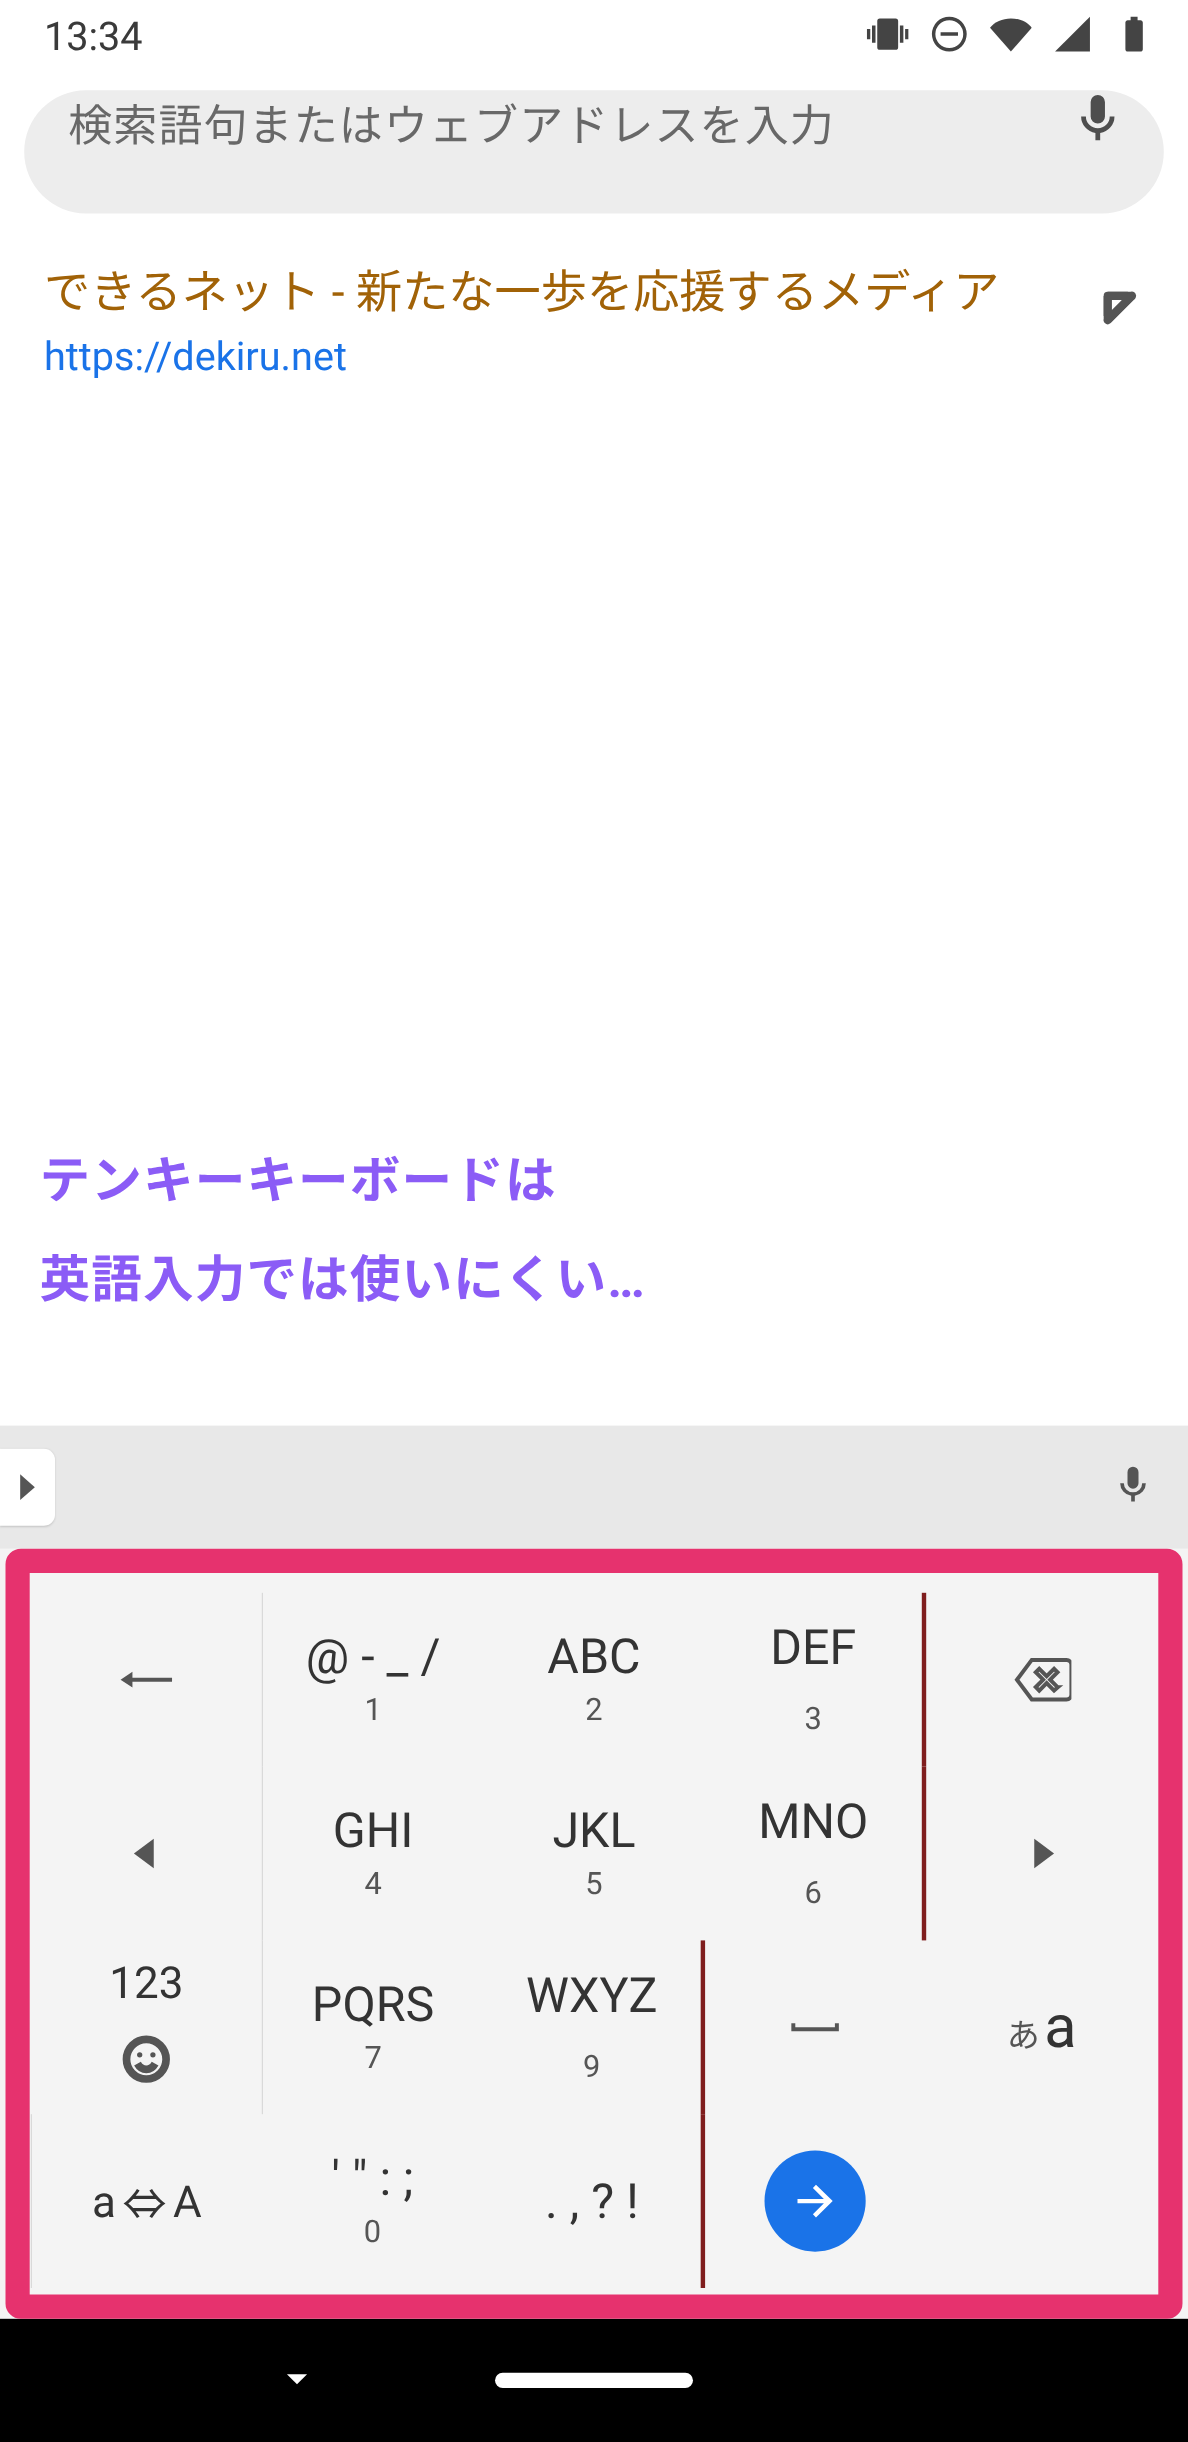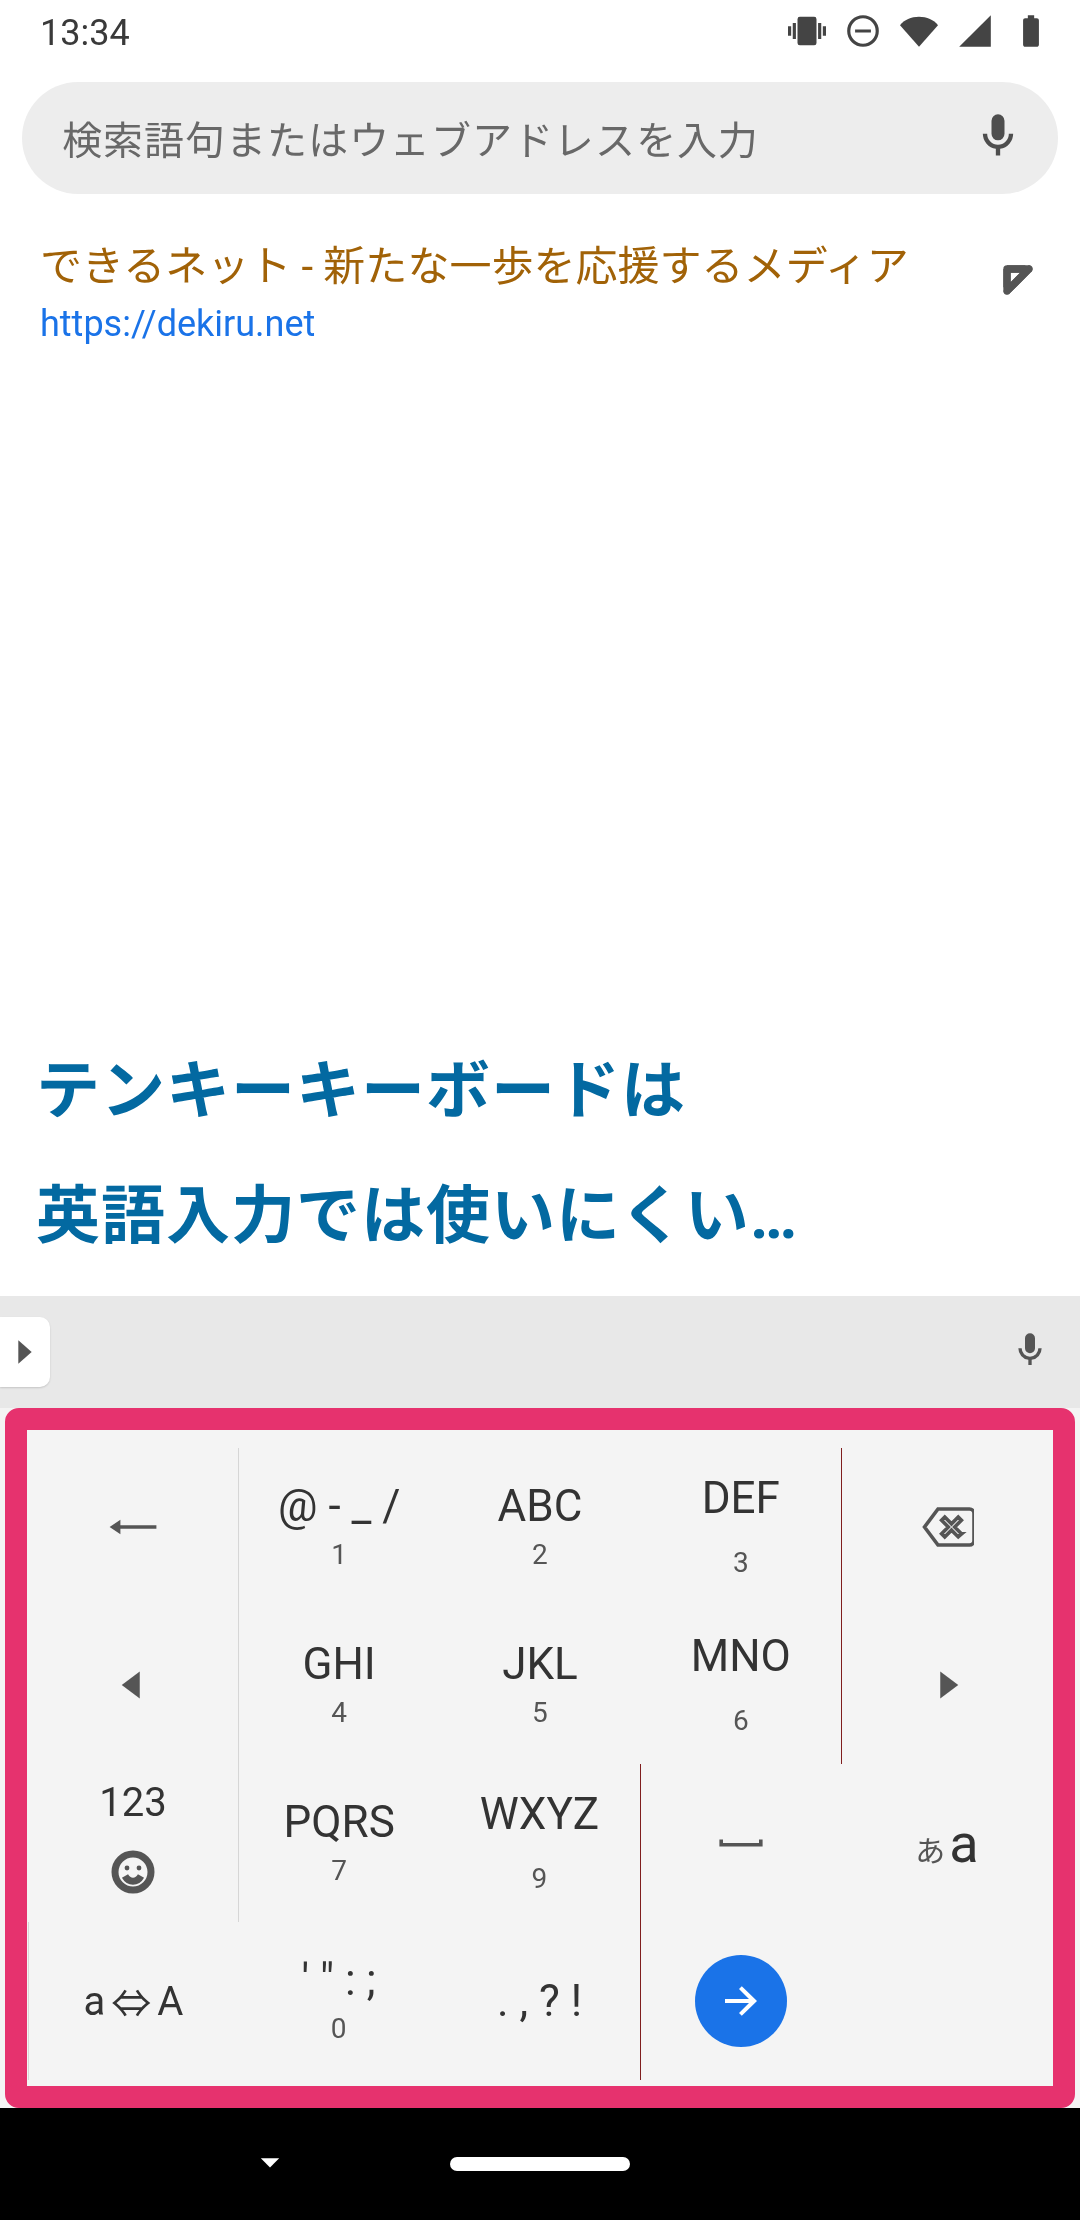--- a/index.html
+++ b/index.html
@@ -6,48 +6,48 @@
   body { width: 1080px; height: 2220px; background: #fff; position: relative; overflow: hidden; }
 
   
   .status-bar { height: 66px; display: flex; justify-content: space-between; align-items: center; padding: 0 30px 0 40px; color: #444; }
   .status-left { display: flex; align-items: center; gap: 24px; font-size: 36px; text-align: right; }
   .status-right { display: flex; align-items: center; gap: 18px; }
   .status-right svg { width: 38px; height: 38px; fill: #444; }
   .status-time { font-weight: 400; color:#3a3a3a; }
 
   
-  .search-bar { margin: 16px 22px 0 22px; height: 112px; background: #ededed; border-radius: 56px; display: flex; align-items: center; padding: 0 34px 0 40px; }
+  .search-bar { margin: 16px 22px 0 22px; height: 112px; background: #ededed; border-radius: 56px; display: flex; padding: 0 34px 0 40px; }
   .search-placeholder { flex: 1; font-size: 40px; color: #686868; letter-spacing: 1px; }
   .mic-btn svg { width: 52px; height: 52px; fill: #4e4e4e; }
 
   
   .suggestion { margin: 46px 40px 0 40px; display: flex; align-items: flex-start; }
   .sugg-text { flex: 1; }
   .sugg-title { font-size: 42px; color: #a16207; line-height: 1.3; }
   .sugg-url { font-size: 36px; color: #1a73e8; margin-top: 8px; }
   .sugg-arrow { margin-left: 24px; margin-top: 18px; }
   .sugg-arrow svg { width: 44px; height: 44px; stroke: #555; stroke-width: 4; fill: none; }
 
   
-  .annotation { position: absolute; left: 36px; top: 1030px; font-size: 64px; font-weight: 700; color: #0369a1; text-shadow: 0 0 4px #fff, 0 0 4px #fff, 2px 2px 2px rgba(255,255,255,.9), -2px -2px 2px rgba(255,255,255,.9); line-height: 1.95; letter-spacing: 1px; }
+  .annotation { position: absolute; left: 36px; top: 1030px; font-size: 46px; font-weight: 700; color: #8b5cf6; text-shadow: 0 0 4px #fff, 0 0 4px #fff, 2px 2px 2px rgba(255,255,255,.9), -2px -2px 2px rgba(255,255,255,.9); line-height: 1.95; letter-spacing: 1px; }
 
   
   .kbd-strip { position: absolute; left: 0; top: 1296px; width: 1080px; height: 112px; background: #e8e8e8; display: flex; align-items: center; justify-content: space-between; padding: 0 30px; }
   .strip-expand { width: 50px; height: 70px; background: #fff; border-radius: 0 10px 10px 0; display: flex; align-items: center; justify-content: center; margin-left: -30px; box-shadow: 0 1px 2px rgba(0,0,0,.15); }
   .strip-expand svg, .strip-mic svg { width: 40px; height: 40px; fill: #555; }
 
   
   .kbd-frame { position: absolute; left: 5px; top: 1408px; width: 1070px; height: 700px; border: 22px solid #e6326e; border-radius: 14px; z-index: 5; pointer-events: none; }
 
   
   .keyboard { position: absolute; left: 0; top: 1408px; width: 1080px; height: 700px; background: #f4f4f4; display: grid; grid-template-columns: 210px 1fr 1fr 1fr 210px; grid-template-rows: repeat(4, 1fr); padding: 40px 28px 28px 28px; gap: 0; }
   .key { display: flex; flex-direction: column; align-items: center; justify-content: center; font-size: 44px; color: #333; position: relative; }
   .key.bordered-l { border-left: 1px solid #d6d6d6; }
-  .key.bordered-r { border-right: 1px solid #7f1d1d; gap: 16px; }
+  .key.bordered-r { border-right: 4px solid #7f1d1d; gap: 16px; }
   .key-main { font-size: 44px; line-height: 1; }
   .key-sub { font-size: 28px; color: #555; margin-top: 10px; }
   .key svg { width: 54px; height: 54px; fill: #555; }
   .key.small-row { flex-direction: column; gap: 22px; align-items: center; }
   .key .num-label { font-size: 40px; }
   .key .emoji-ic svg { width: 48px; height: 48px; fill: none; stroke: #555; stroke-width: 3.5; }
   .lang-key { display:flex; align-items:baseline; gap:4px; }
   .lang-small { font-size: 30px; color:#555; }
   .lang-big { font-size: 54px; color:#333; }
   .go-btn { width: 92px; height: 92px; background: #1a73e8; border-radius: 50%; display: flex; align-items: center; justify-content: center; }

